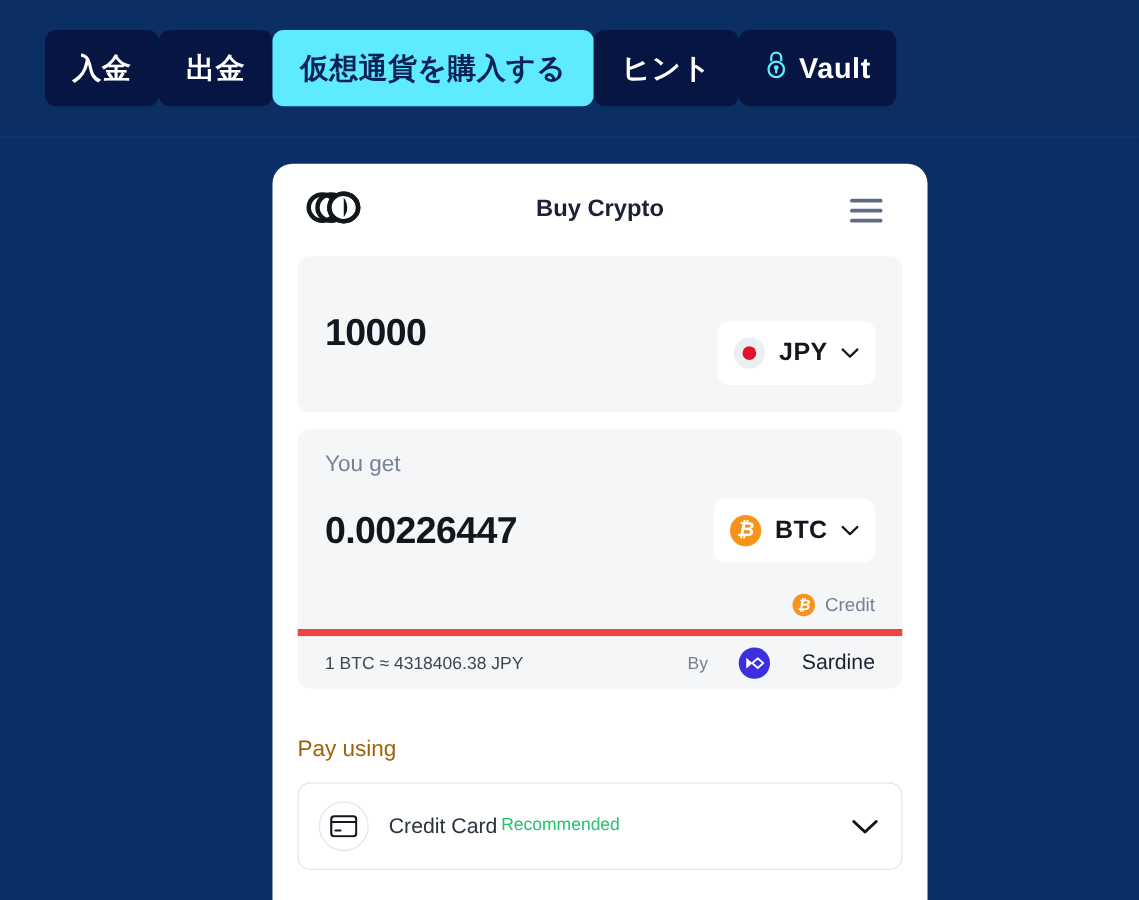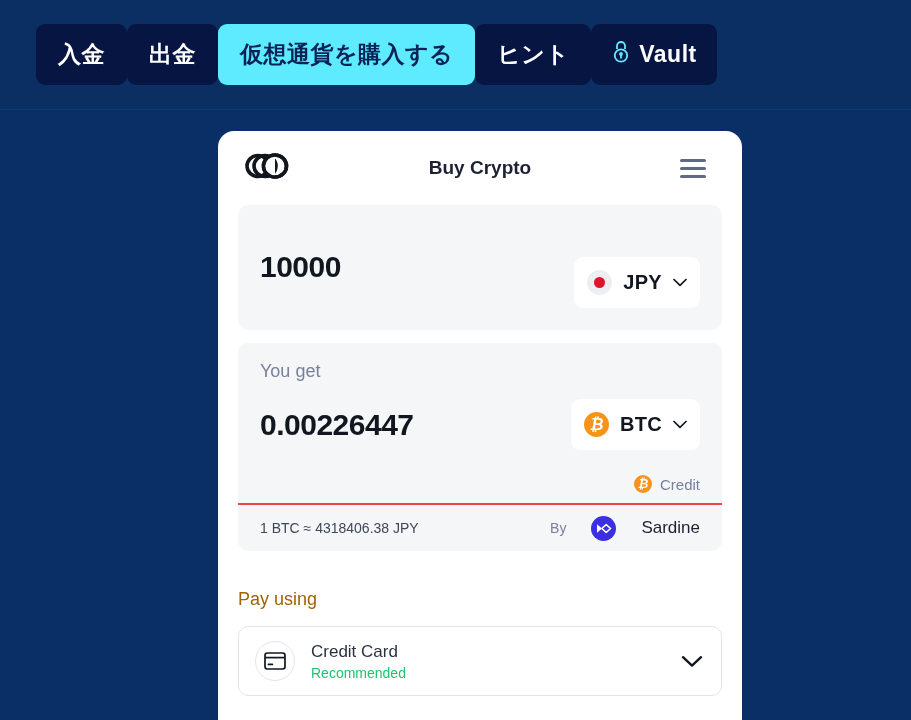--- a/index.html
+++ b/index.html
@@ -200,21 +200,21 @@
     display: flex;
     align-items: center;
     gap: 8px;
     font-size: 15px;
     color: #78819a;
   }
 
   
   .rate-row {
     background: #f4f6f8;
-    border-top: 2px solid #ef4444;
+    border-top: 6px solid #ef4444;
     border-radius: 0 0 10px 10px;
     height: 48px;
     display: flex;
     align-items: center;
     padding: 0 22px;
     font-size: 14px;
     color: #3e4657;
   }
   .rate-by {
     margin-left: auto;
@@ -253,21 +253,21 @@
   }
   .pay-icon-ring {
     width: 40px; height: 40px;
     border-radius: 50%;
     border: 1px solid #e2e6ec;
     display: flex;
     align-items: center;
     justify-content: center;
     flex: none;
   }
-  .pay-text { display: flex; flex-direction: column; gap: 3px; }
+  .pay-text { display: flex; flex-direction: row; gap: 3px; }
   .pay-title { font-size: 17px; color: #2b3242; }
   .pay-sub { font-size: 14px; color: #21c26b; }
   .pay-chev { margin-left: auto; width: 22px; height: 13px; }
 </style>
 </head>
 <body>
 
 <div class="toolbar">
 
   <div class="tb-btn dark">

